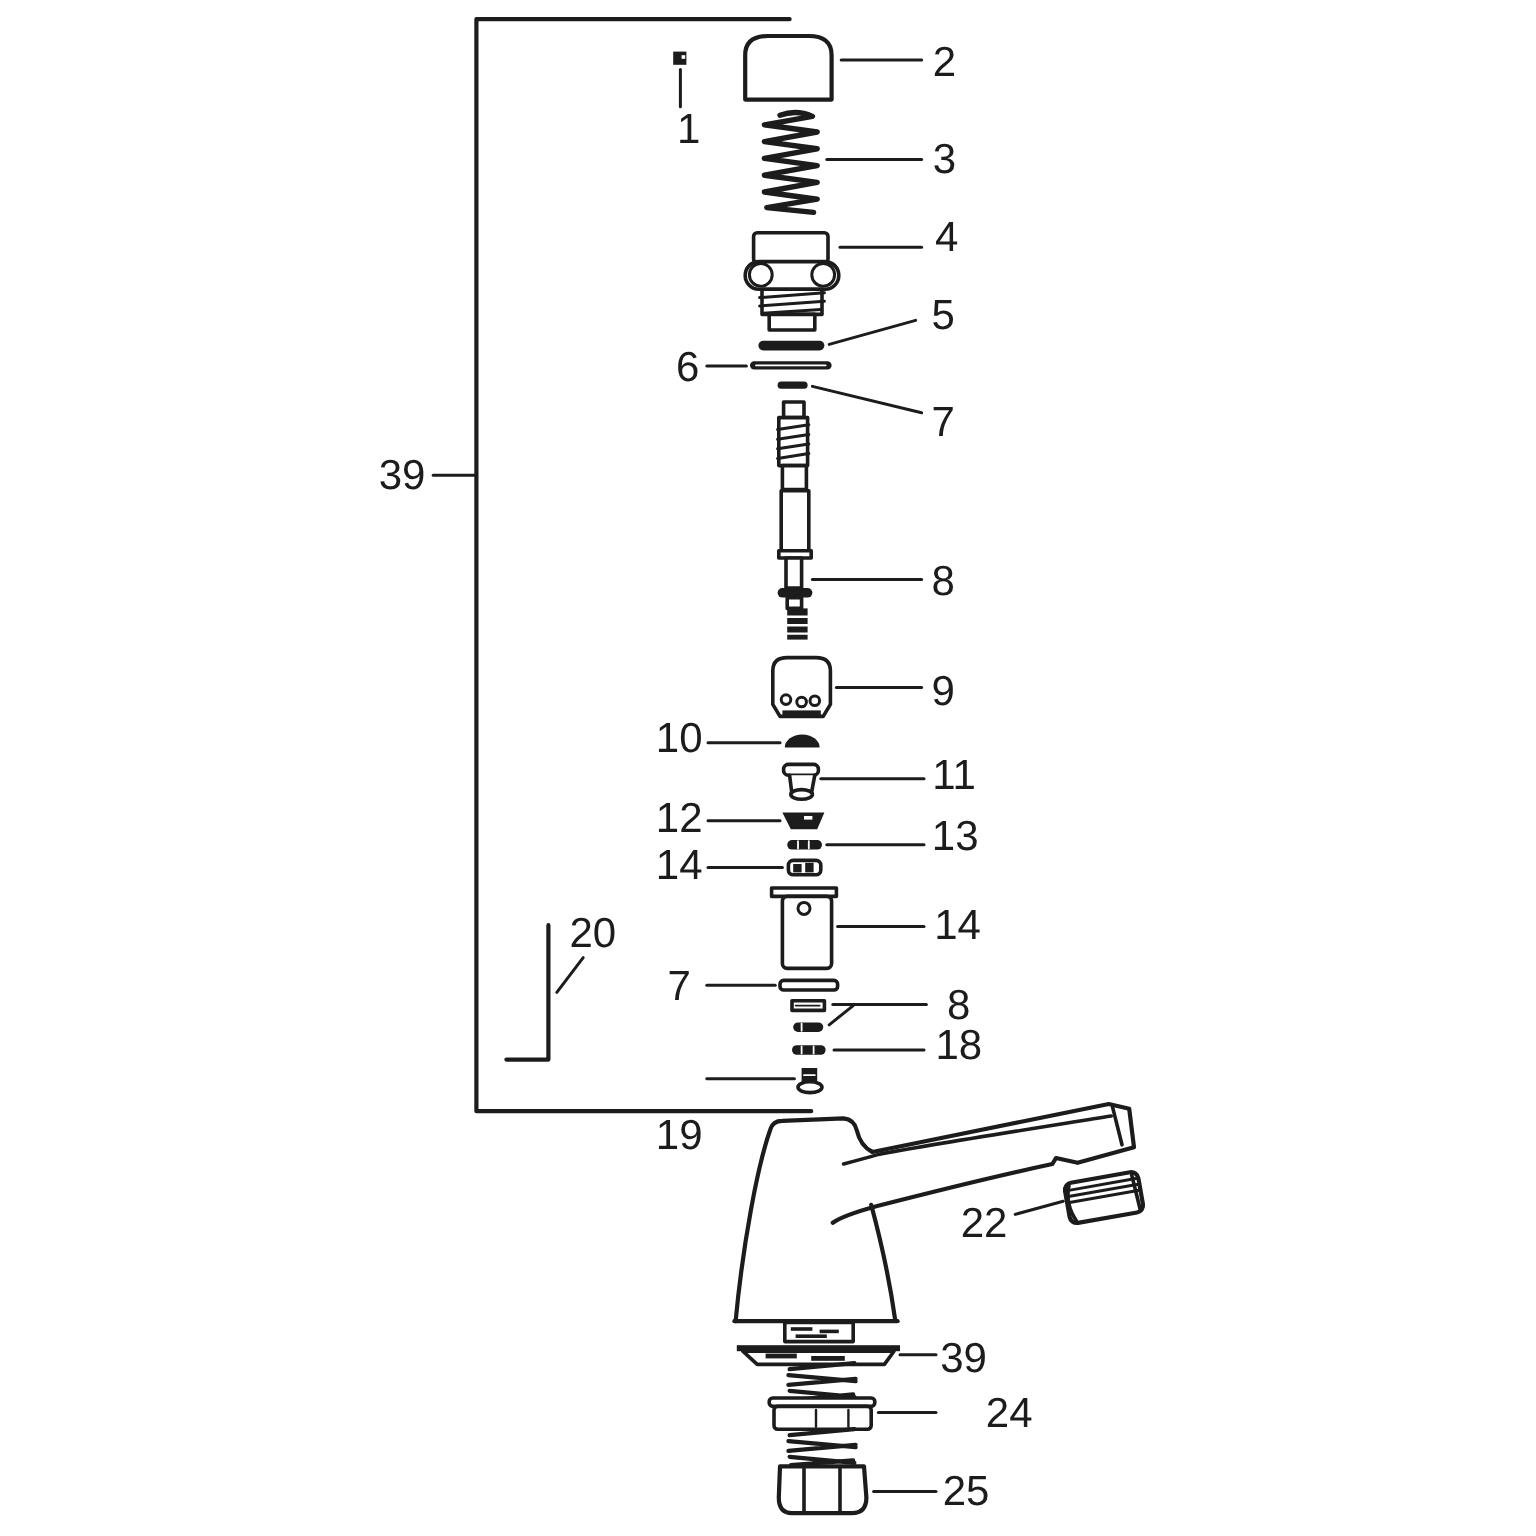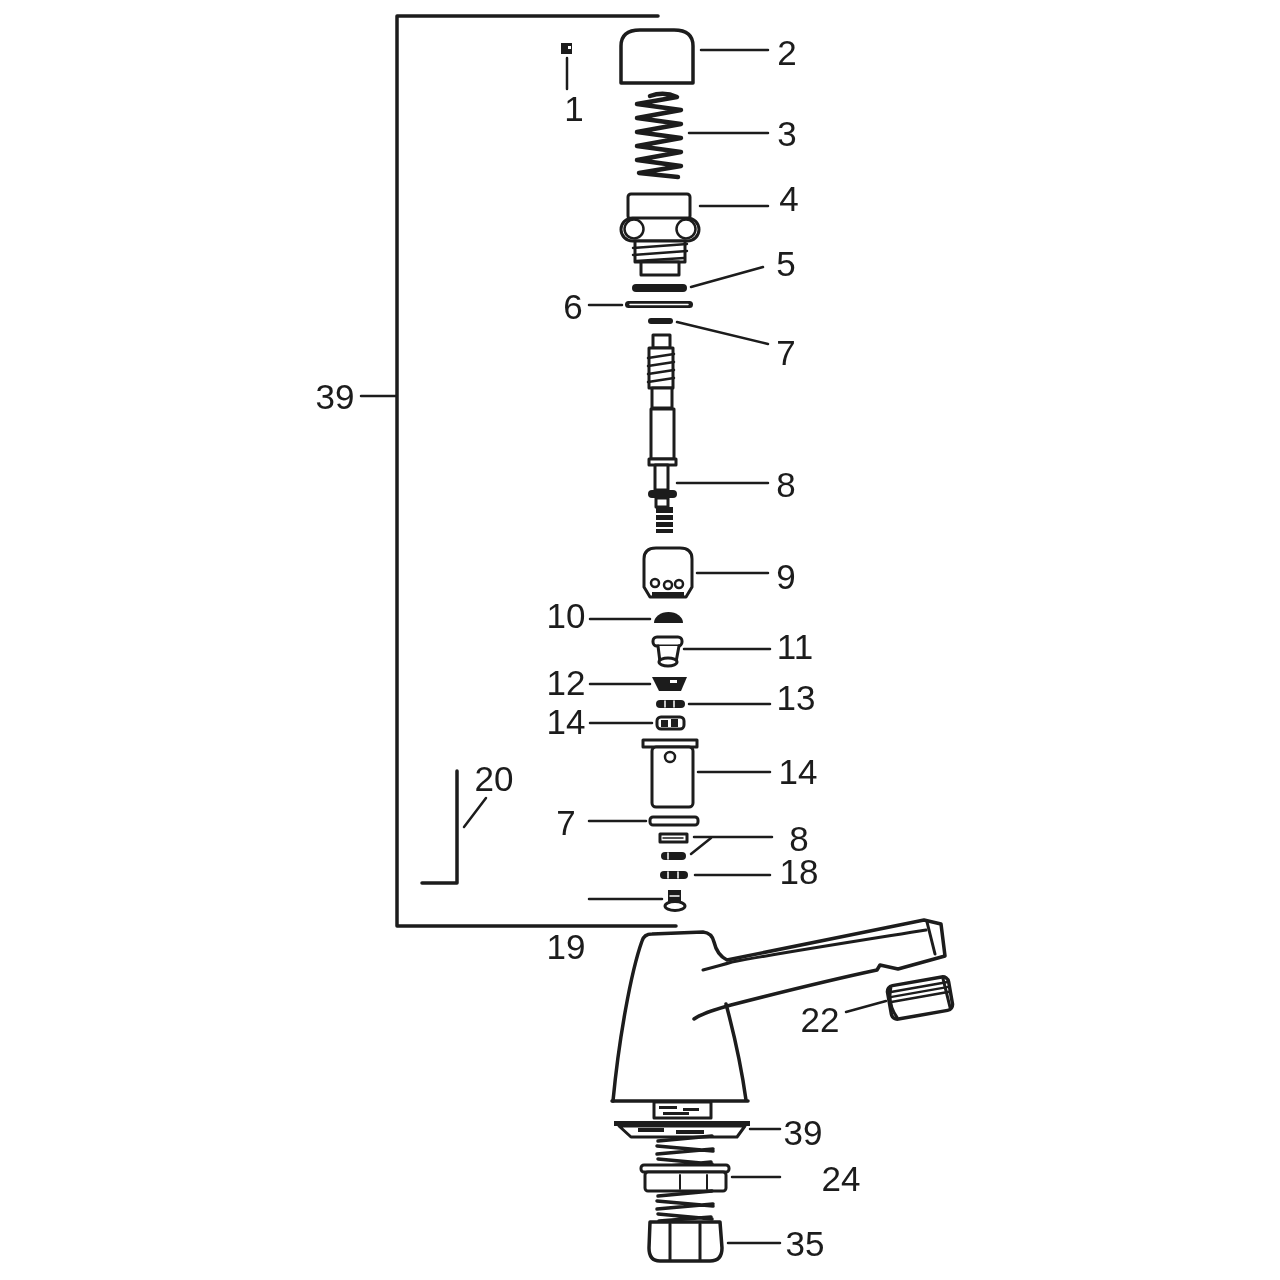--- a/index.html
+++ b/index.html
@@ -240,15 +240,15 @@
 <div class="callout" style="left:798px;top:771px">14</div>
 <div class="callout" style="left:566px;top:822px">7</div>
 <div class="callout" style="left:799px;top:838px">8</div>
 <div class="callout" style="left:799px;top:871px">18</div>
 <div class="callout" style="left:566px;top:946px">19</div>
 <div class="callout" style="left:494px;top:778px">20</div>
 <div class="callout" style="left:335px;top:396px">39</div>
 <div class="callout" style="left:820px;top:1019px">22</div>
 <div class="callout" style="left:803px;top:1132px">39</div>
 <div class="callout" style="left:841px;top:1178px">24</div>
-<div class="callout" style="left:805px;top:1243px">35</div>
+<div class="callout" style="left:805px;top:1243px">25</div>
 
 </div>
 
 </body></html>

